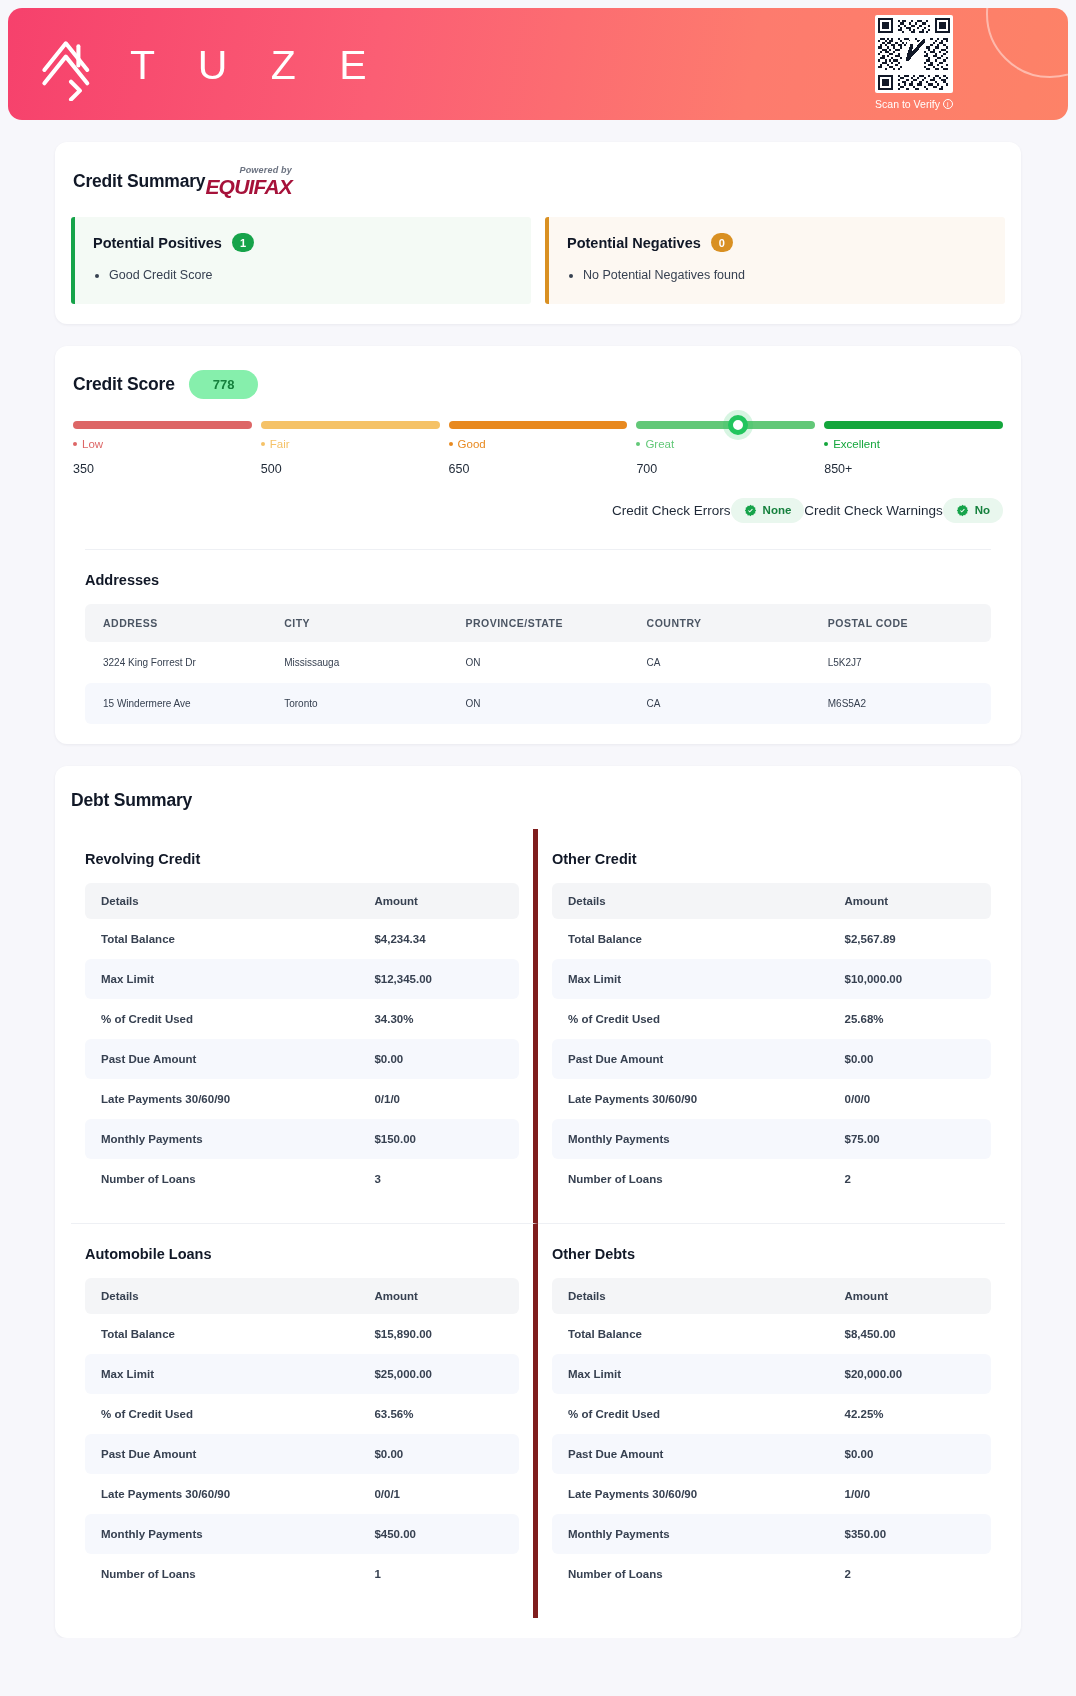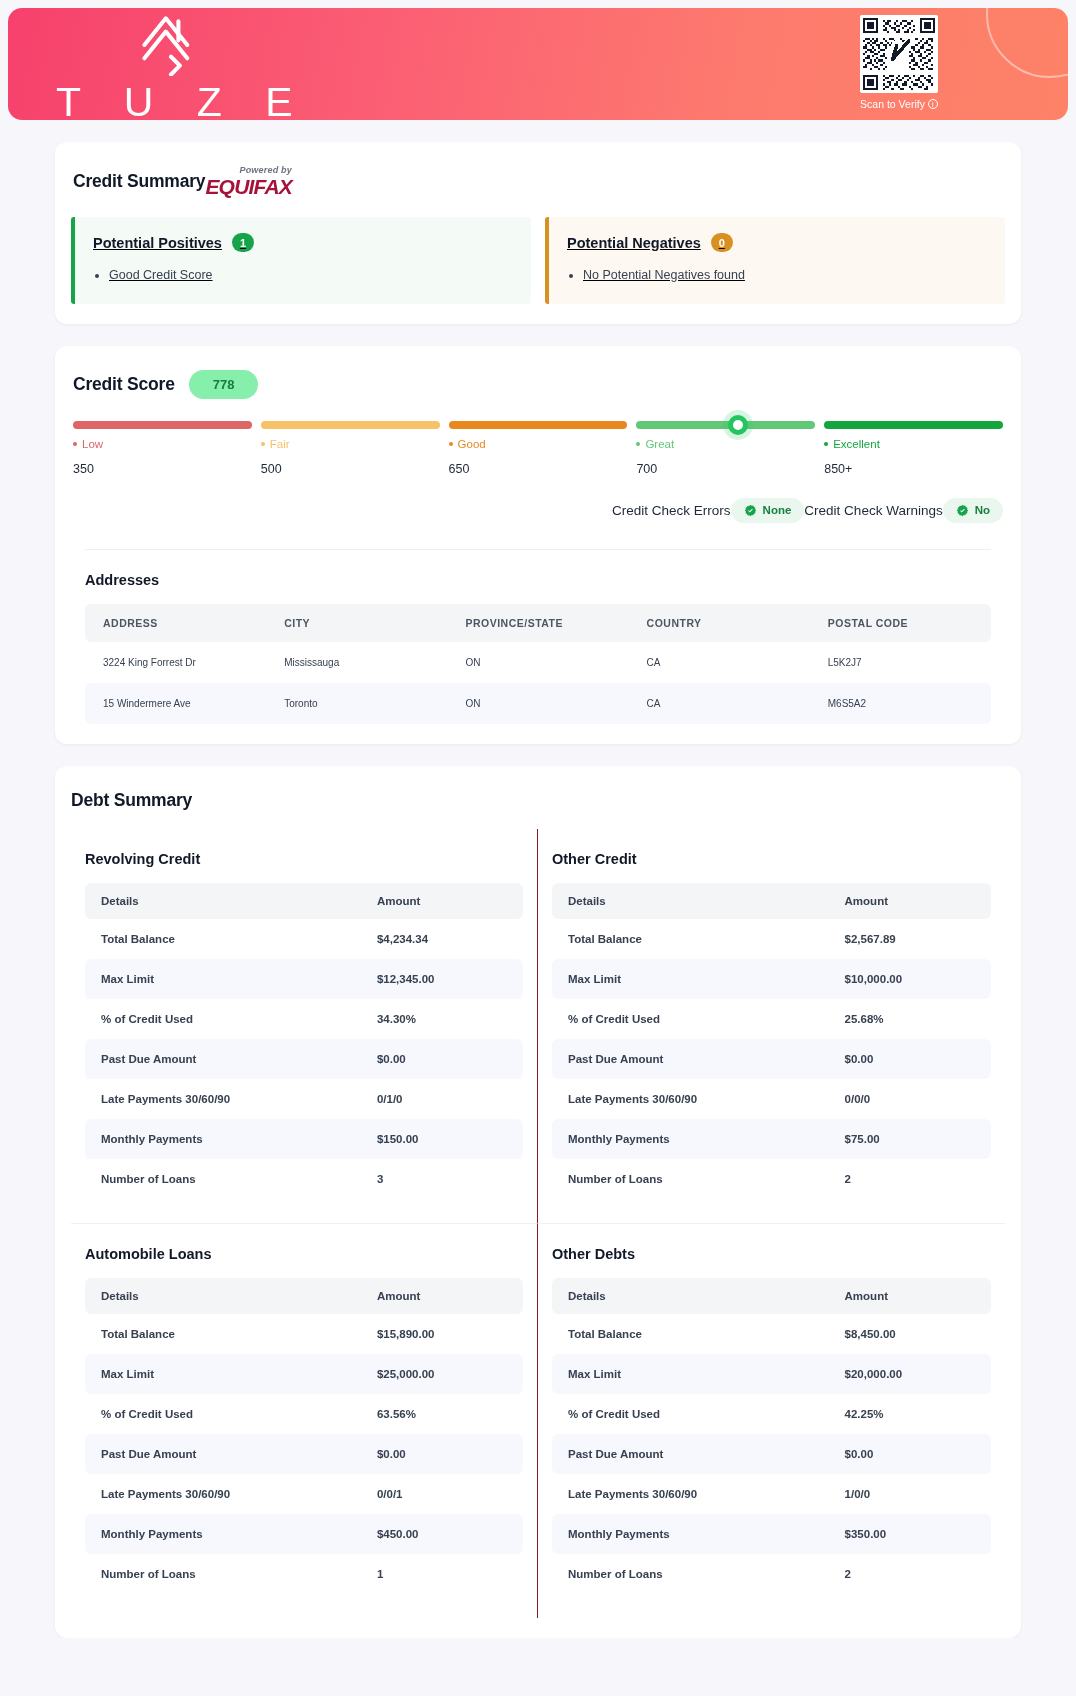--- a/index.html
+++ b/index.html
@@ -22,28 +22,28 @@
     display: flex;
     align-items: center;
   }
   .header-deco {
     position: absolute;
     right: -46px; top: -58px;
     width: 128px; height: 128px;
     border-radius: 50%;
     border: 2px solid rgba(255,255,255,.45);
   }
-  .logo-wrap { display:flex; align-items:center; padding-left: 26px; flex-direction: column; }
+  .logo-wrap { display:flex; align-items:center; padding-left: 26px; }
   .logo-mark { width: 74px; height: 74px; }
   .brand-word {
     color: #fff; font-size: 41px; letter-spacing: 16px;
     font-weight: 300; margin-left: 22px; padding-top: 3px;
   }
   .qr-block {
-    position: absolute; right: 130px; top: 7px;
+    position: absolute; right: 115px; top: 7px;
     display: flex; flex-direction: column; align-items: center;
   }
   .qr-img { width: 78px; height: 78px; background: #fff; padding: 3px; border-radius: 2px;}
   .qr-caption {
     color: #fff; font-size: 10.5px; margin-top: 5px;
     display: flex; align-items: center; gap: 3px; white-space: nowrap;
   }
   .info-circle {
     display:inline-block; width: 10px; height: 10px; border-radius:50%;
     border: 1px solid #fff; font-size: 7px; line-height: 9px; text-align: center;
@@ -65,21 +65,21 @@
   .cs-head { display:flex; align-items:center; justify-content:flex-start; padding: 0 2px; }
   .equifax { text-align: right; line-height: 1; }
   .equifax .pw {
     font-size: 9px; color: #6b7280; font-style: italic; font-weight: 700;
     letter-spacing: .2px; display:block; margin-bottom: 1px;
   }
   .equifax .ef {
     font-size: 21px; font-weight: 800; color: #a6123a; font-style: italic;
     letter-spacing: -.8px; font-family: "Liberation Sans", sans-serif;
   }
-  .cs-grid { display: flex; gap: 14px; margin-top: 20px; text-decoration: underline; }
+  .cs-grid { display: flex; gap: 14px; margin-top: 20px; }
   .cs-box { flex: 1; border-left: 4px solid; border-radius: 3px; padding: 16px 18px 18px 18px; }
   .cs-box.pos { background: #f4faf5; border-left-color: #16a34a; }
   .cs-box.neg { background: #fdf8f2; border-left-color: #d99022; }
   .cs-box-head { display:flex; align-items:center; gap: 10px; }
   .cs-box-title { font-size: 14.5px; font-weight: 700; color: #111827; }
   .count-pill {
     min-width: 22px; height: 19px; padding: 0 7px; border-radius: 10px;
     color:#fff; font-size: 11px; font-weight: 700;
     display:inline-flex; align-items:center; justify-content:center;
   }
@@ -130,21 +130,21 @@
     font-size: 10px; color: #374151; padding: 15px 0 15px 18px;
   }
   table.addr tbody tr.alt td { background: #f6f8fd; }
   table.addr tbody tr.alt td:first-child { border-radius: 6px 0 0 6px; }
   table.addr tbody tr.alt td:last-child { border-radius: 0 6px 6px 0; }
 
   
   .debt-grid { display:flex; flex-wrap: wrap; margin-top: 18px; }
   .debt-cell { width: 50%; padding: 22px 14px 24px 14px; }
   .debt-cell.r1c1, .debt-cell.r1c2 { border-bottom: 1px solid #eef0f4; }
-  .debt-cell.r1c1, .debt-cell.r2c1 { border-right: 1px solid #7f1d1d; }
+  .debt-cell.r1c1, .debt-cell.r2c1 { border-right: 5px solid #7f1d1d; }
   .debt-sub { font-size: 14.5px; font-weight: 700; color: #111827; margin-bottom: 16px; }
   table.debt { width: 100%; border-collapse: collapse; table-layout: fixed; }
   table.debt th {
     background: #f4f5f7; text-align: left; font-size: 11.5px; font-weight: 600;
     color: #374151; padding: 12px 0 12px 16px;
   }
   table.debt th:first-child { border-radius: 6px 0 0 6px; width: 63%; }
   table.debt th:last-child { border-radius: 0 6px 6px 0; }
   table.debt td { font-size: 11.5px; color: #374151; padding: 14px 0 14px 16px; font-weight: bold; }
   table.debt tbody tr.alt td { background: #f6f8fd; }

